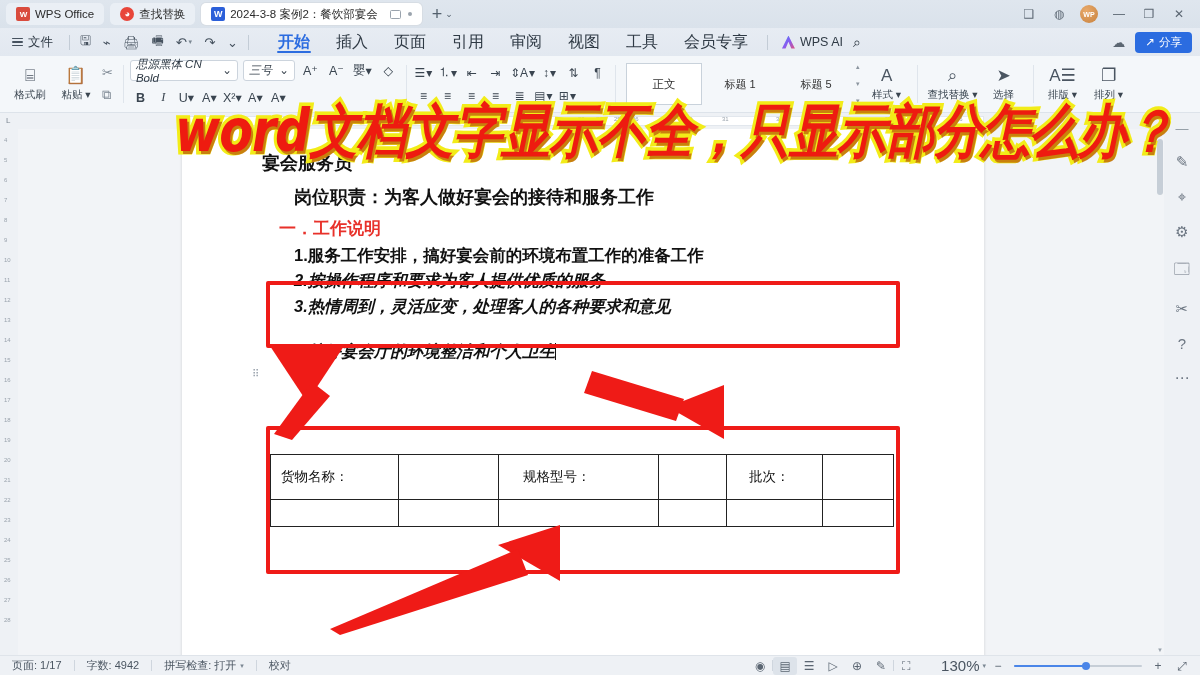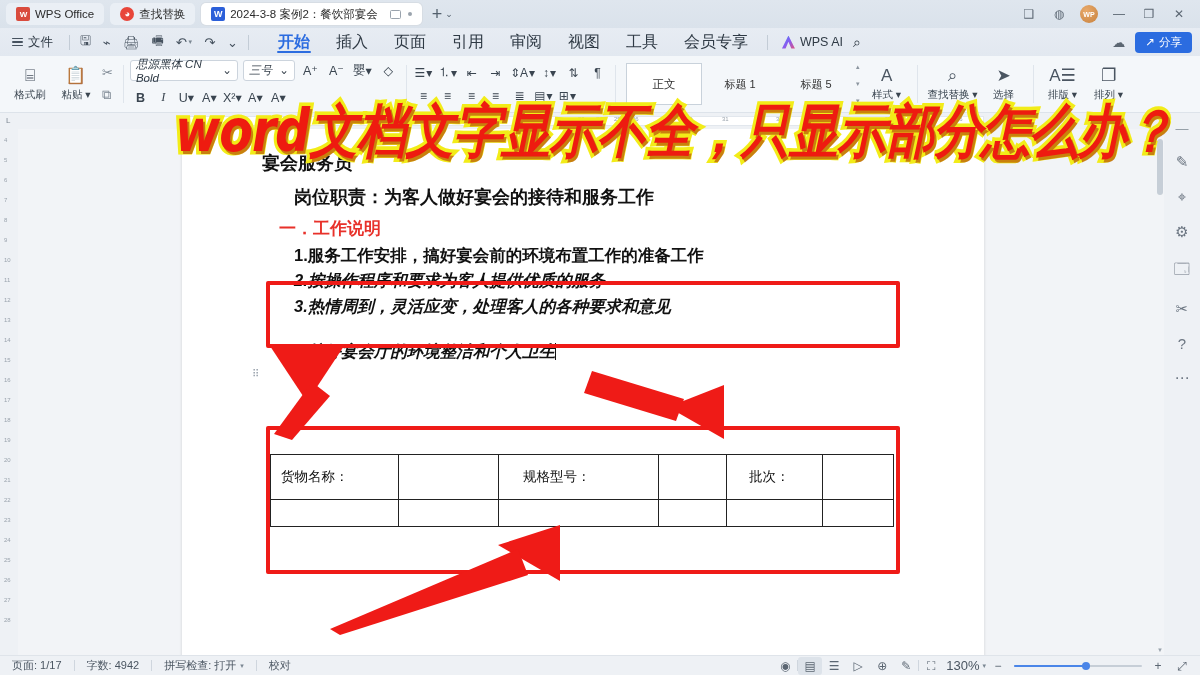--- a/index.html
+++ b/index.html
@@ -217,21 +217,21 @@
   .statusbar {
     position:absolute;left:0;bottom:0;width:1200px;height:20px;
     background:#eef1f5; border-top:1px solid #dfe4ea;
     display:flex;align-items:center; font-size:11px;color:#4a5561;
   }
   .sb-item { padding:0 12px; display:flex;align-items:center;gap:4px; }
   .sb-sep { width:1px;height:11px;background:#cfd6de; }
   .sb-right { position:absolute;right:6px;display:flex;align-items:center;gap:0px; }
   .sb-ic { width:24px;height:18px;display:flex;align-items:center;justify-content:center;font-size:12px;color:#5b6672; }
   .sb-ic.boxed { background:#dde3ea;border-radius:3px; }
-  .zoomtxt { font-size:13px;color:#4a5561;padding:0 3px; }
+  .zoomtxt { font-size:15px;color:#4a5561;padding:0 3px;margin-left:20px; }
   .slider { width:128px;height:18px;display:flex;align-items:center;position:relative;margin:0 4px; }
   .slider .track { position:absolute;left:0;right:0;height:2px;background:#c6ced7;border-radius:1px; }
   .slider .fill { position:absolute;left:0;width:72px;height:2px;background:#4a85e8;border-radius:1px; }
   .slider .knob { position:absolute;left:68px;width:8px;height:8px;border-radius:50%;background:#4a85e8; }
 </style>
 </head>
 <body>
 
 <div id="app">
 

